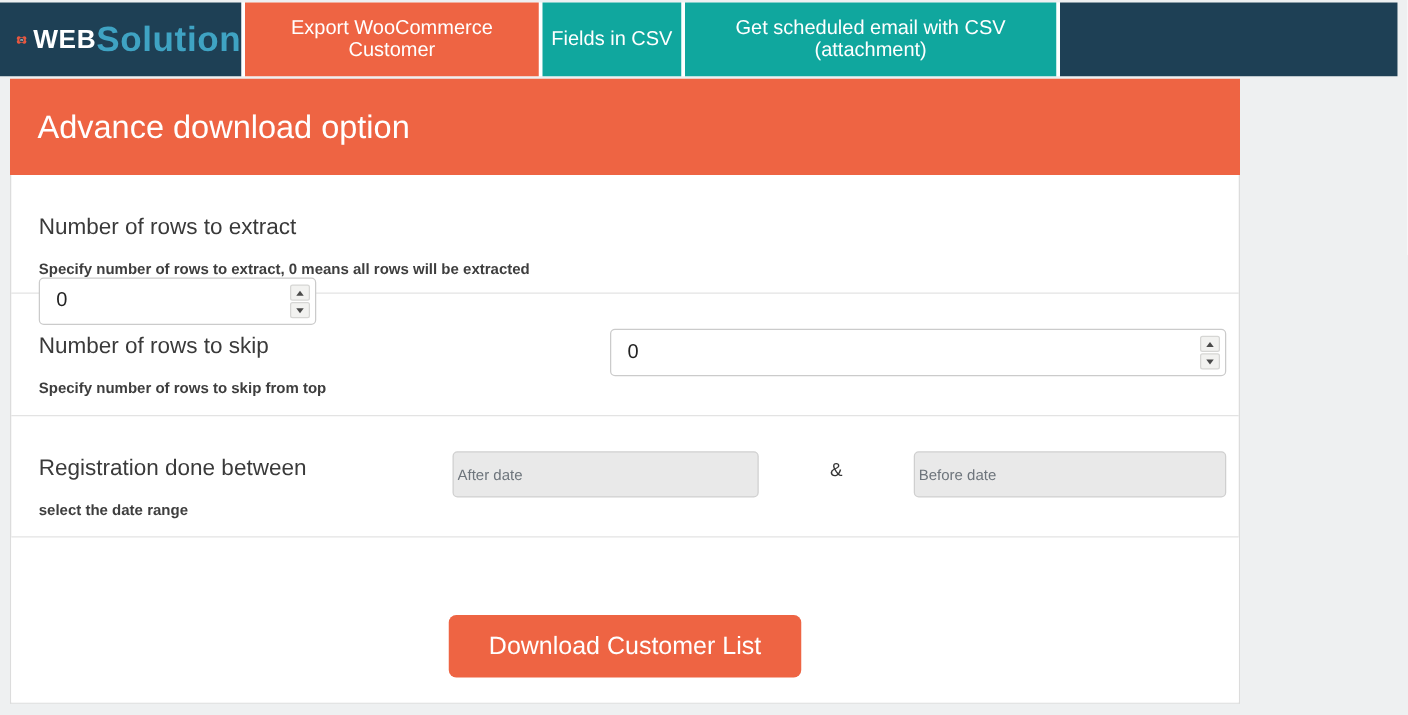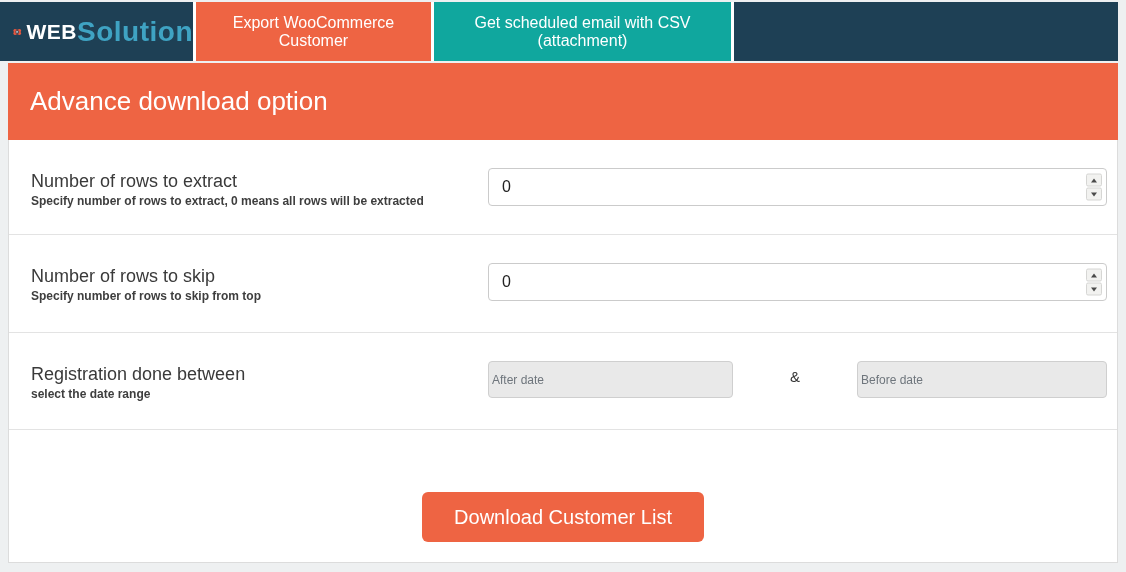--- a/index.html
+++ b/index.html
@@ -25,39 +25,39 @@
     color:#fff; font-size:16px; margin-left:3px; height:100%;
     cursor:pointer; text-align:center;
   }
   .tab-active { background:#ee6443; width:235px; }
   .tab-teal   { background:#10a79e; }
   .tab-w2 { width:111px; }
   .tab-w3 { width:297px; }
   .nav-filler { flex:1; background:#1e4055; margin-left:3px; height:100%; }
 
   
-  .card { margin:2px 8px 0 8px; width:1110px; }
+  .card { margin:2px 8px 0 8px; width:984px; }
   .card-header {
     background:#ee6443; height:77px;
     display:flex; align-items:center; padding-left:22px;
   }
   .card-header h1 { color:#fff; font-size:26px; font-weight:300; }
 
   .card-body { background:#fff; border:1px solid #dcdcdc; border-top:none; }
 
   .row {
     display:flex; align-items:flex-start;
     padding:28px 10px 0 22px;
   }
-  .r1 { height:94px; }
+  .r1 { height:94px;flex-direction:column; }
   .r2 { height:98px; border-top:1px solid #e3e3e3; }
   .r3 { height:97px; border-top:1px solid #e3e3e3; }
   .row-left { width:457px; padding-top:3px; }
   .row-label { font-size:18px; color:#3a3a3a; }
-  .row-help  { font-size:12px; font-weight:bold; color:#3e3e3e; margin-top:2px; }
+  .row-help  { font-size:12px; font-weight:bold; color:#3e3e3e; margin-top:16px; }
   .row-right { flex:1; position:relative; }
 
   .num-input {
     width:100%; height:38px;
     border:1px solid #cbcbcb; border-radius:4px;
     font-size:16px; color:#222; padding-left:13px;
     font-family:inherit; outline:none; background:#fff;
     -moz-appearance:textfield; appearance:textfield;
   }
   .num-input::-webkit-inner-spin-button,
@@ -104,20 +104,21 @@
     <svg class="logo-icon" width="40" height="36" viewBox="0 0 40 36">
       <rect x="0" y="10.5" width="40" height="15" rx="7.5" fill="#e8573f" transform="rotate(32 20 18)"></rect>
       <rect x="0" y="10.5" width="40" height="15" rx="7.5" fill="#e8573f" transform="rotate(-32 20 18)"></rect>
       <circle cx="20" cy="18" r="9.5" fill="#1e4055" stroke="#e8573f" stroke-width="2"></circle>
       <text x="20" y="23" text-anchor="middle" font-size="13" font-weight="bold" fill="#ffffff">π</text>
     </svg>
     <span class="logo-web">WEB</span>
       <span class="logo-solution">Solution</span>
   </div>
   <div class="tab tab-active">Export WooCommerce Customer</div>
+  <div class="tab tab-teal tab-w2">Fields in CSV</div>
   <div class="tab tab-teal tab-w3">Get scheduled email with CSV (attachment)</div>
   <div class="nav-filler"></div>
 </div>
 
 <div class="card">
   <div class="card-header">
     <h1>Advance download option</h1>
   </div>
 
   <div class="card-body">

